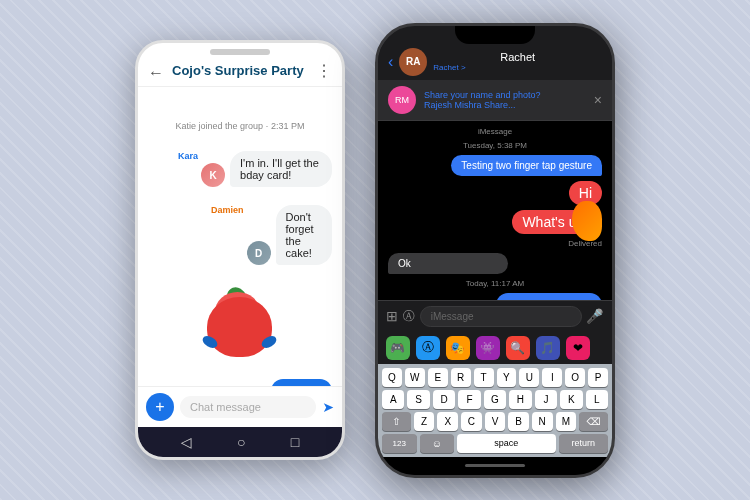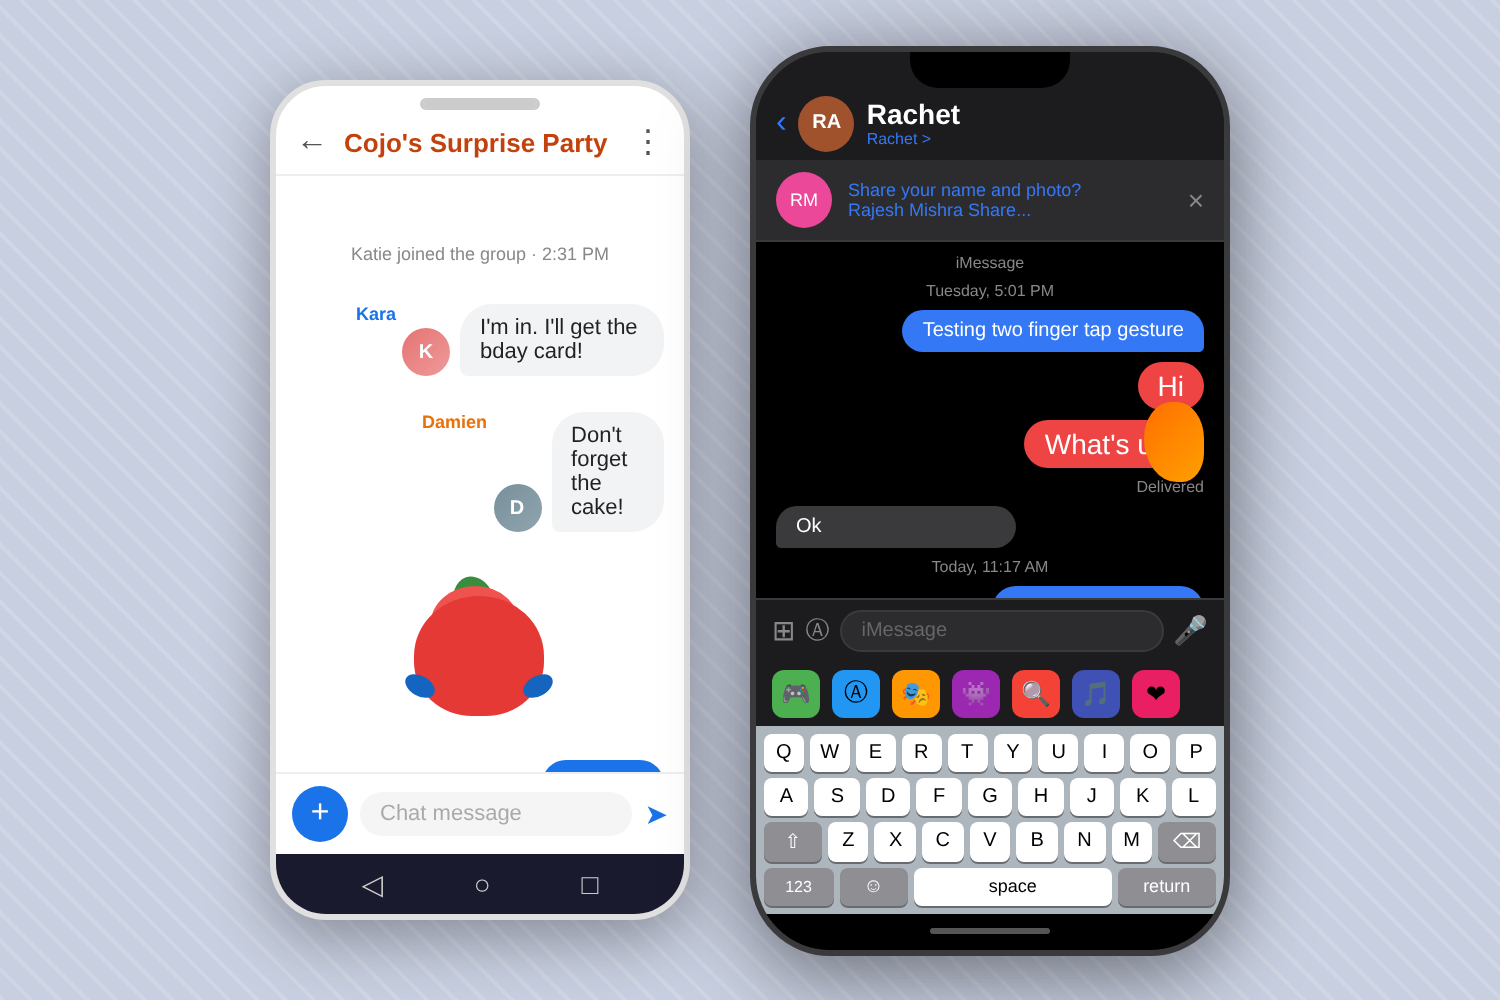--- a/index.html
+++ b/index.html
@@ -50,21 +50,21 @@
       gap: 8px;
     }
     .android-back-icon {
       font-size: 16px;
       color: #555;
       cursor: pointer;
     }
     .android-title {
       font-size: 13px;
       font-weight: 600;
-      color: #c2410c;
+      color: #0c4a6e;
       flex: 1;
     }
     .android-more-icon {
       font-size: 16px;
       color: #555;
       cursor: pointer;
     }
     .android-chat-area {
       flex: 1;
       overflow: hidden;
@@ -345,23 +345,24 @@
       font-size: 10px;
       color: #fff;
       font-weight: bold;
     }
     .iphone-contact-info {
       display: flex;
       flex-direction: column;
       flex: 1;
     }
     .iphone-contact-name {
-      font-size: 14px;
-      color: #fff;
-      font-weight: 700;
+      font-size: 11px;
+      color: #fff;
+      font-weight: 400;
+      text-align: center;
     }
     .iphone-contact-sub {
       font-size: 8px;
       color: #3478f6;
     }
     .iphone-share-banner {
       background: #2c2c2e;
       padding: 6px 10px;
       display: flex;
       align-items: center;
@@ -664,21 +665,21 @@
       <span>Rajesh Mishra</span>
       <span style="color:#3478f6;cursor:pointer;">Share...</span>
     </div>
     <span class="share-close">×</span>
   </div>
 
   <div class="iphone-chat-area" style="position:relative;">
     <div class="orange-blob"></div>
 
     <div class="imessage-label">iMessage</div>
-    <div class="imessage-date">Tuesday, 5:01 PM</div>
+    <div class="imessage-date">Tuesday, 5:38 PM</div>
 
     <div class="ibubble-right">Testing two finger tap gesture</div>
     <div style="display:flex;justify-content:flex-end;gap:4px;">
       <div class="ibubble-right-small">Hi</div>
     </div>
     <div style="display:flex;justify-content:flex-end;">
       <div class="ibubble-right-small">What's up?</div>
     </div>
     <div class="delivered-text">Delivered</div>
 

